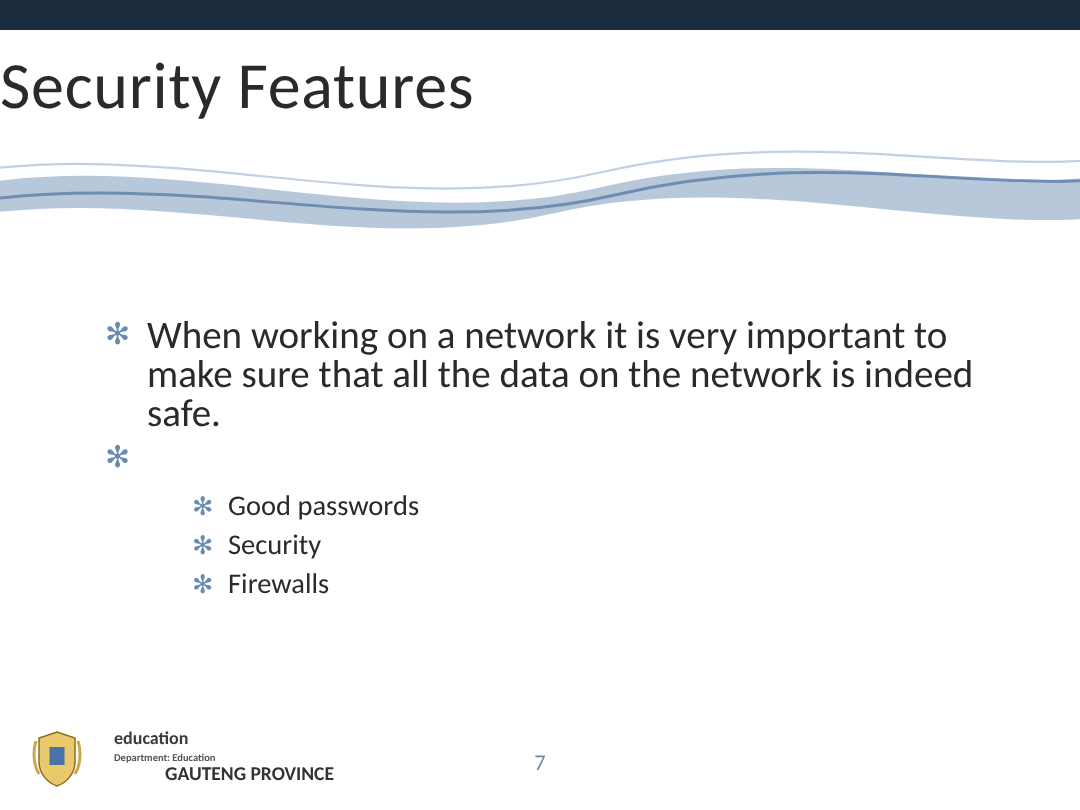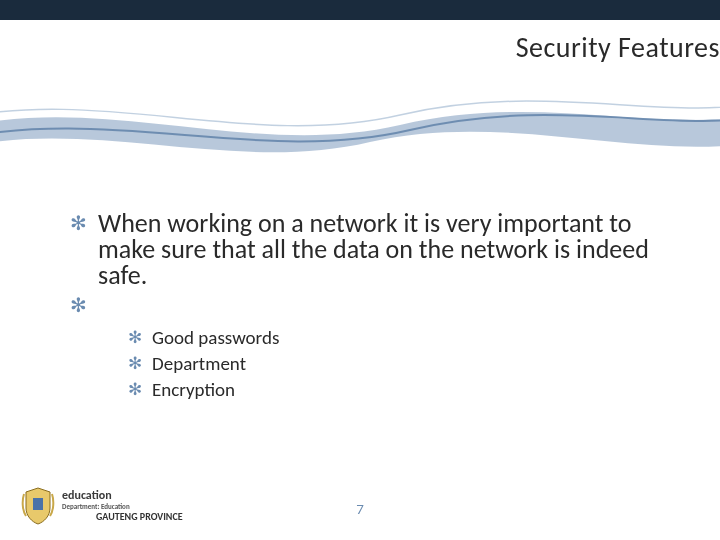--- a/index.html
+++ b/index.html
@@ -23,22 +23,22 @@
     left: -50px;
     right: -50px;
     height: 90px;
     pointer-events: none;
   }
   .wave svg { width: 100%; height: 100%; display: block; }
   .title {
     position: absolute;
     top: 30px;
     left: 0; right: 0;
-    text-align: right;
-    font-size: 28px;
+    text-align: left;
+    font-size: 44px;
     font-weight: 400;
     color: #2a2a2a;
     letter-spacing: 0.5px;
   }
   .content {
     position: absolute;
     top: 210px;
     left: 70px;
     right: 60px;
     color: #2a2a2a;
@@ -88,41 +88,41 @@
     text-align: center;
     font-size: 15px;
     color: #6a8bb0;
   }
   .logo-area {
     position: absolute;
     bottom: 14px;
     left: 20px;
     display: flex;
     align-items: center;
-    gap: 6px;
+    gap: 20px;
   }
   .crest {
     width: 36px;
     height: 40px;
   }
   .logo-text .l1 {
     font-size: 12px;
     font-weight: 600;
     color: #3a3a3a;
     line-height: 1;
   }
   .logo-text .l2 {
     font-size: 7px;
     color: #555;
     line-height: 1.2;
     margin-top: 2px;
     font-weight: bold;
   }
   .logo-text .l3 {
-    font-size: 10px;
+    font-size: 13px;
     font-weight: 700;
     color: #333;
     line-height: 1.2;
     padding-left: 34px;
   }
 </style>
 </head>
 <body>
 
 <div class="top-band"></div>
@@ -145,25 +145,25 @@
   <div class="bullet-row">
     <div class="bullet-mark">✻</div>
   </div>
   <div class="sub-list">
     <div class="sub-row">
       <div class="sub-mark">✻</div>
       <div class="sub-text">Good passwords</div>
     </div>
     <div class="sub-row">
       <div class="sub-mark">✻</div>
-      <div class="sub-text">Department</div>
+      <div class="sub-text">Security</div>
     </div>
     <div class="sub-row">
       <div class="sub-mark">✻</div>
-      <div class="sub-text">Encryption</div>
+      <div class="sub-text">Firewalls</div>
     </div>
   </div>
 </div>
 
 <div class="page-number">7</div>
 
 <div class="logo-area">
   <svg class="crest" viewBox="0 0 36 40">
     <path d="M18 2 L30 6 L30 22 C30 30 24 36 18 38 C12 36 6 30 6 22 L6 6 Z" fill="#e8c96b" stroke="#8a6d1f" stroke-width="1"></path>
     <rect x="13" y="12" width="10" height="12" fill="#4a72a8"></rect>

